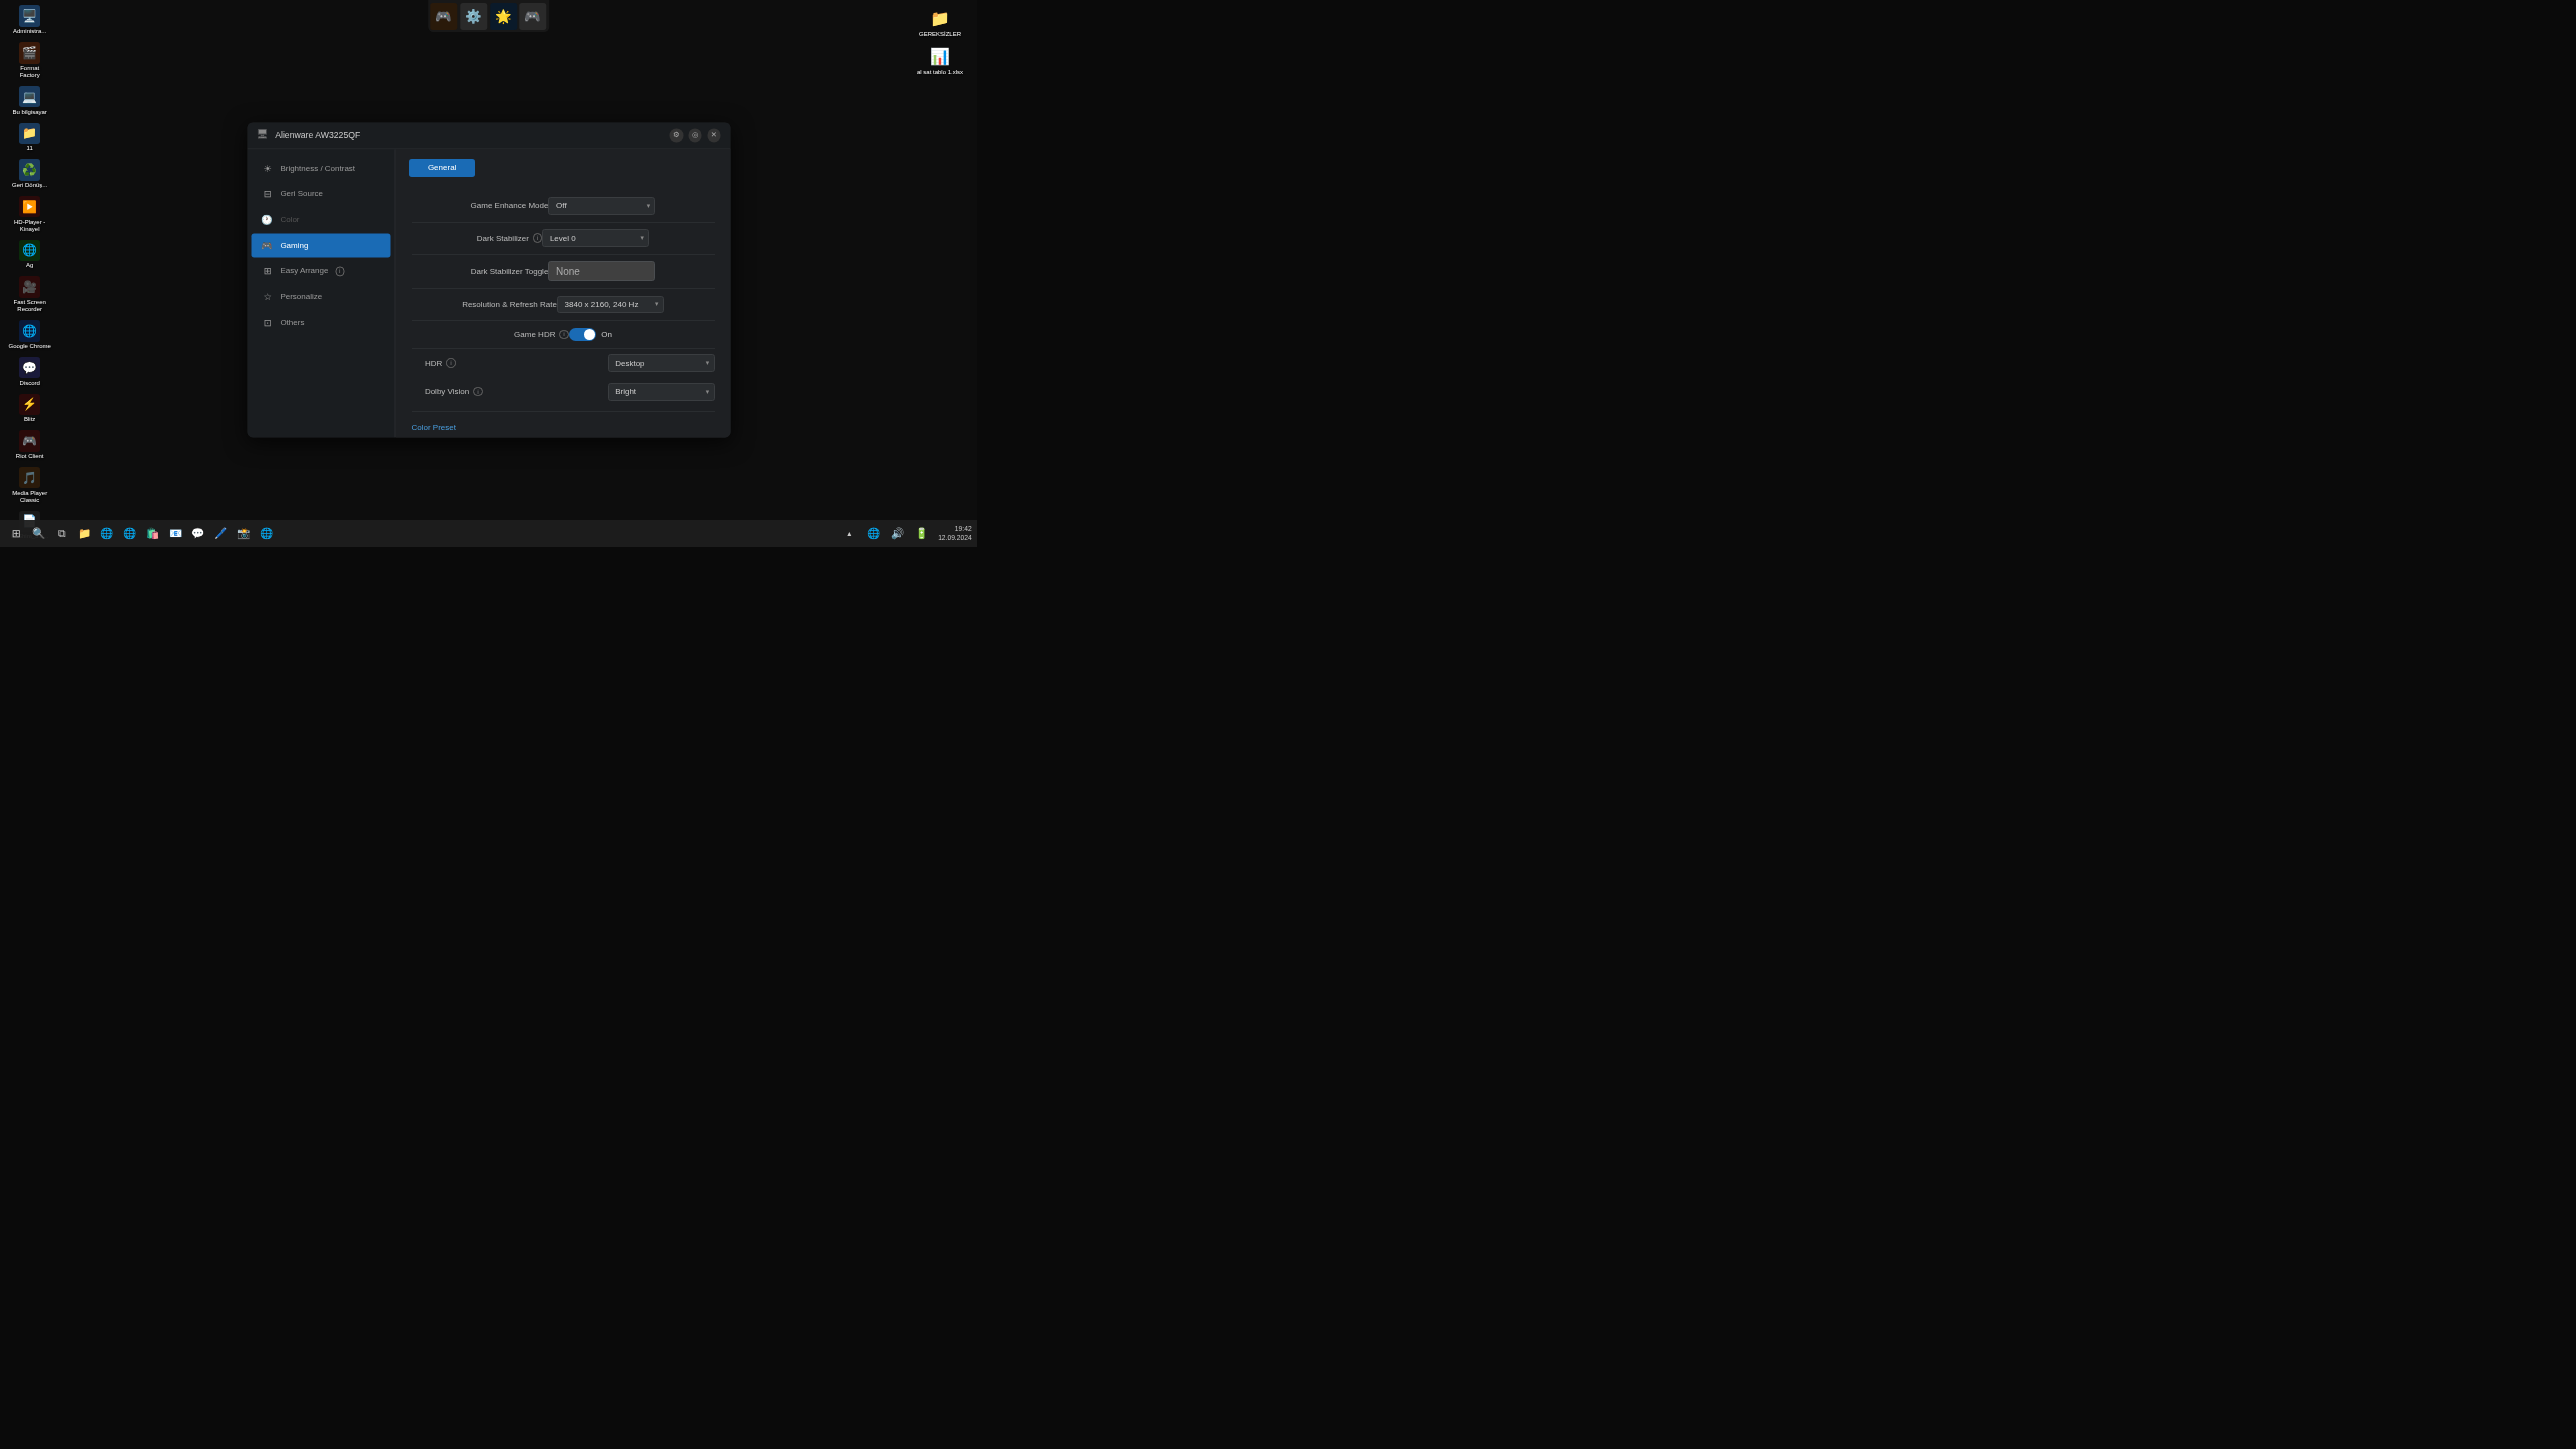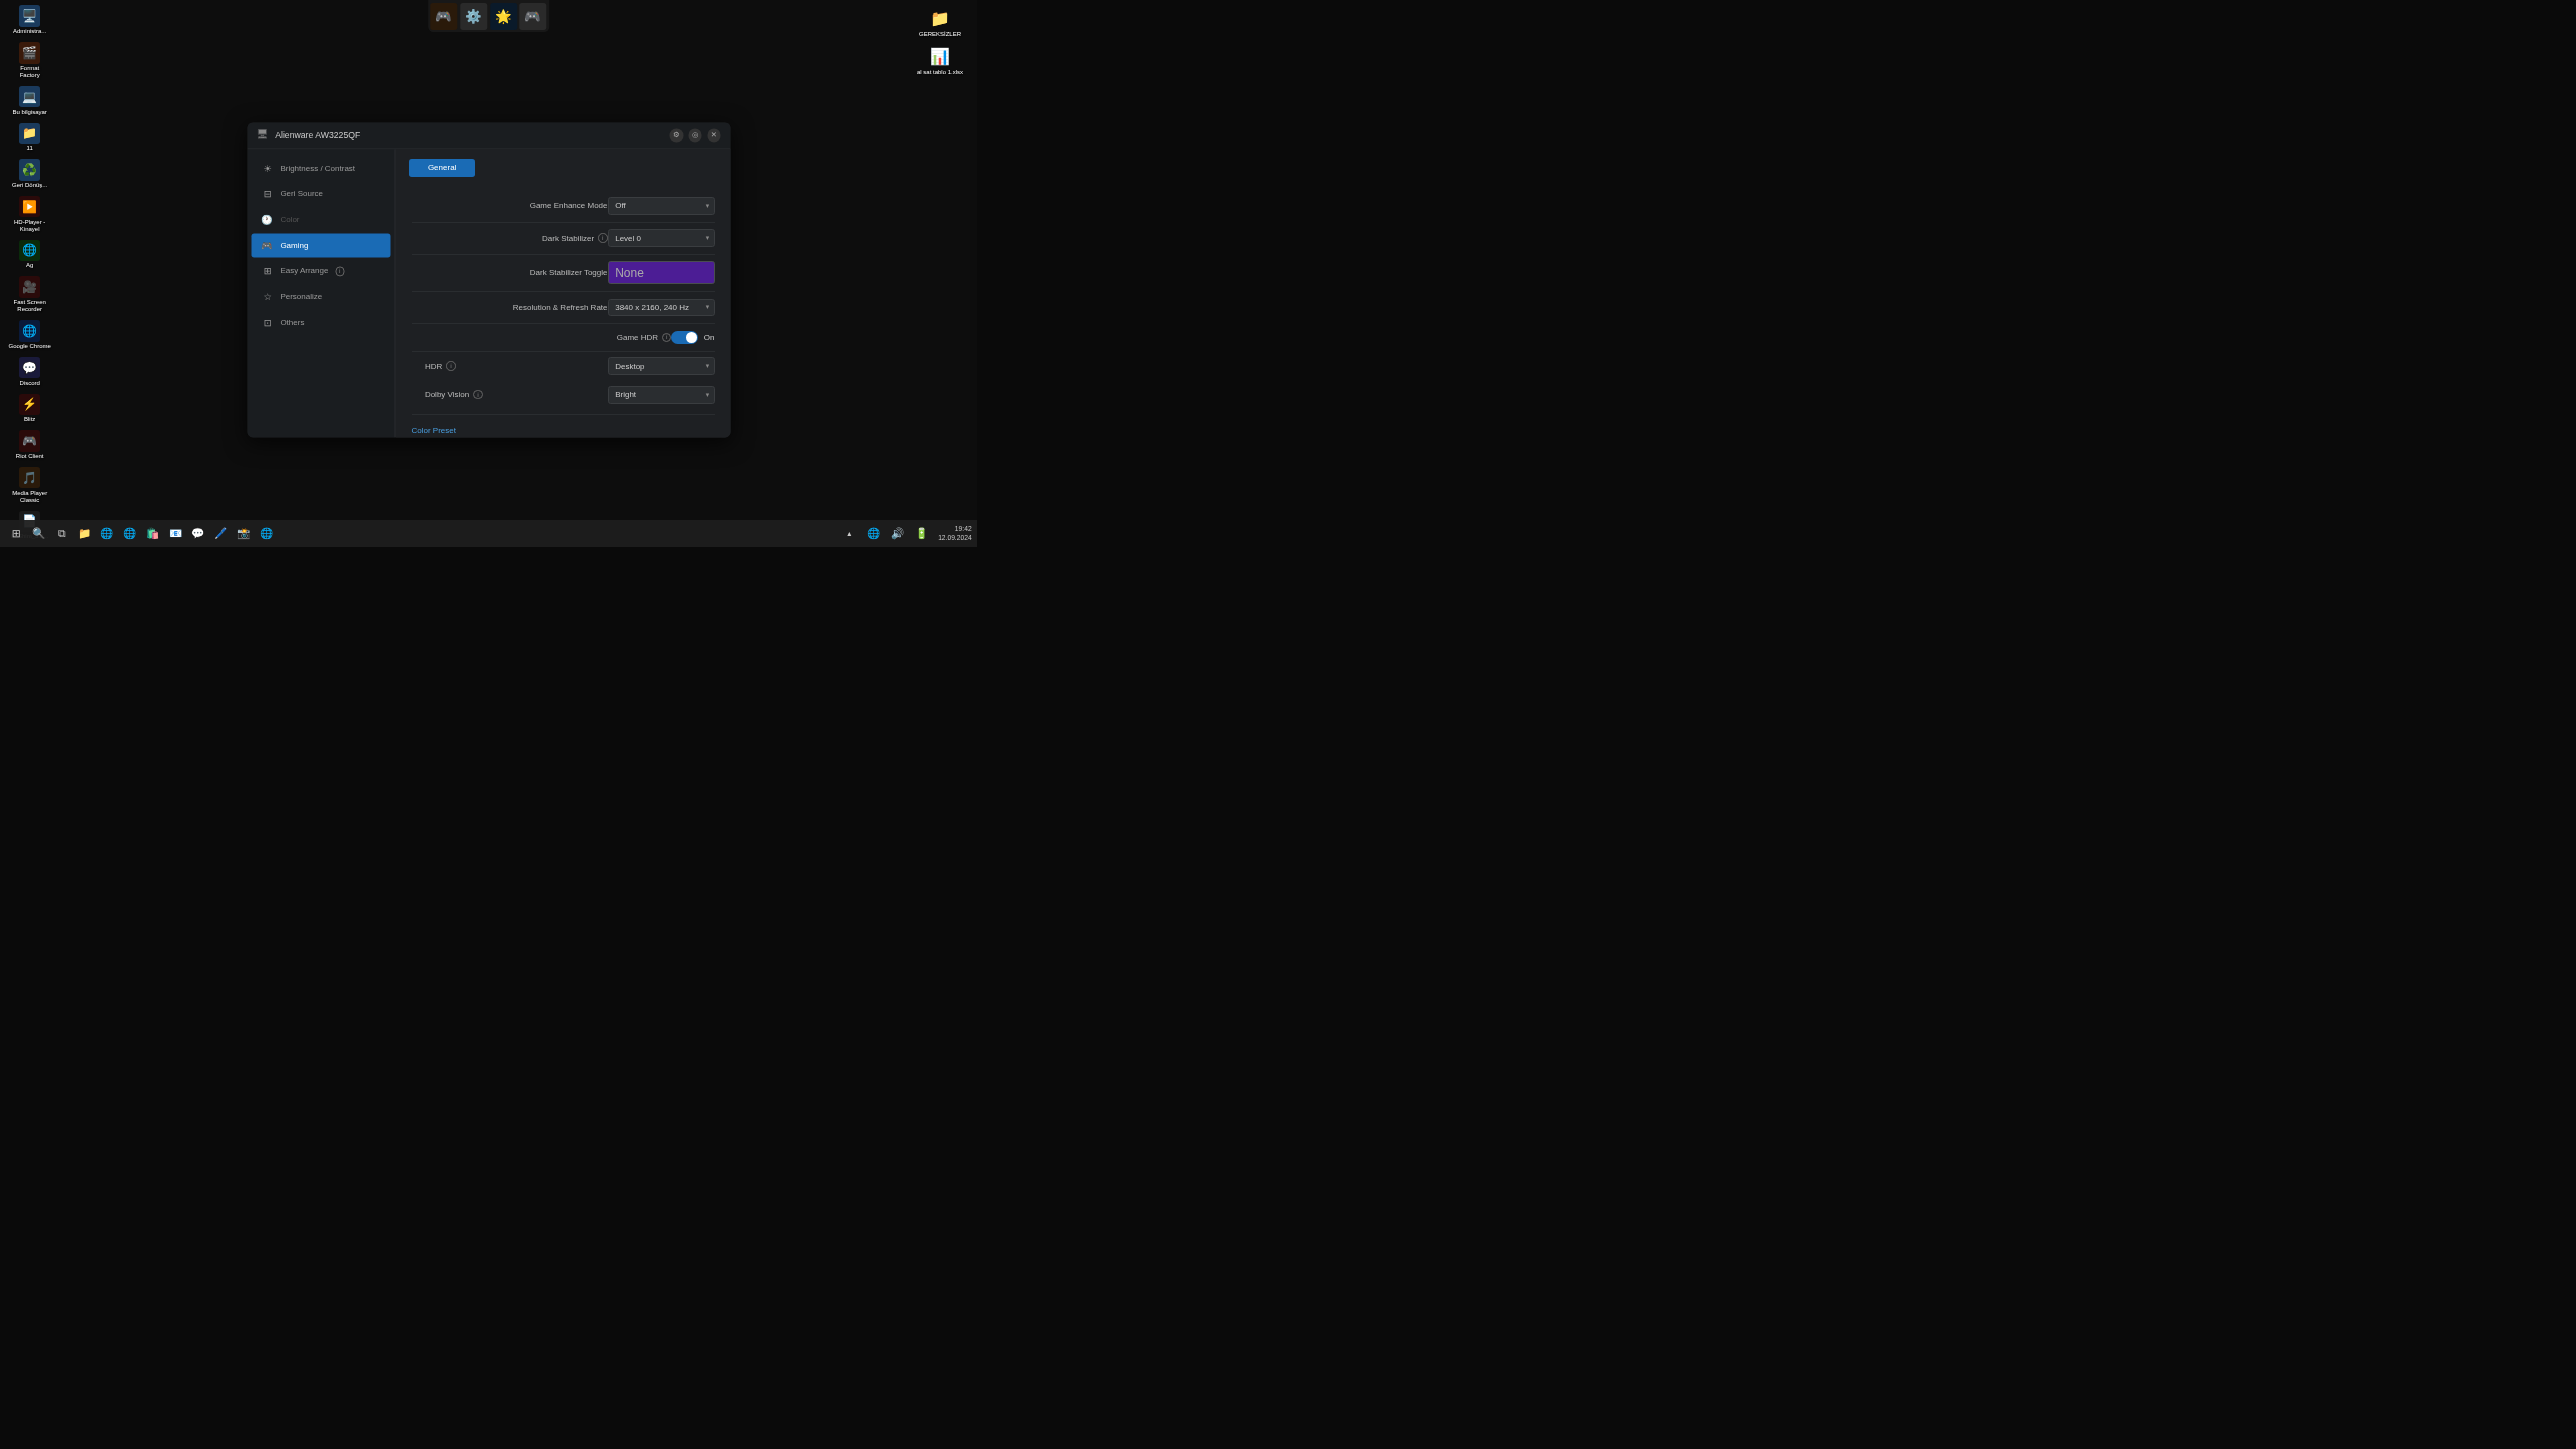--- a/index.html
+++ b/index.html
@@ -273,21 +273,21 @@
       font-weight: 500;
     }
 
     .content-body {
       padding: 6.7px 16px 13.4px;
     }
 
     .setting-row {
       display: flex;
       align-items: center;
-      justify-content: flex-end;
+      justify-content: center;
       padding: 6.7px 0;
       border-bottom: 0.7px solid #2a2d30;
     }
     .setting-row:last-child { border-bottom: none; }
 
     .setting-label {
       font-size: 8px;
       color: #bbb;
       display: flex;
       align-items: center;
@@ -336,25 +336,25 @@
       position: absolute;
       right: 5.4px;
       top: 50%;
       transform: translateY(-50%);
       color: #888;
       font-size: 6.7px;
       pointer-events: none;
     }
 
     .text-input-display {
-      background: #4c1d95;
+      background: #404040;
       border: 0.7px solid #4a4d50;
       border-radius: 2.7px;
       color: #aaa;
-      font-size: 12px;
+      font-size: 10px;
       padding: 3.4px 6.7px;
       min-width: 107px;
     }
 
     
     .toggle-wrapper {
       display: flex;
       align-items: center;
       gap: 5.4px;
     }

